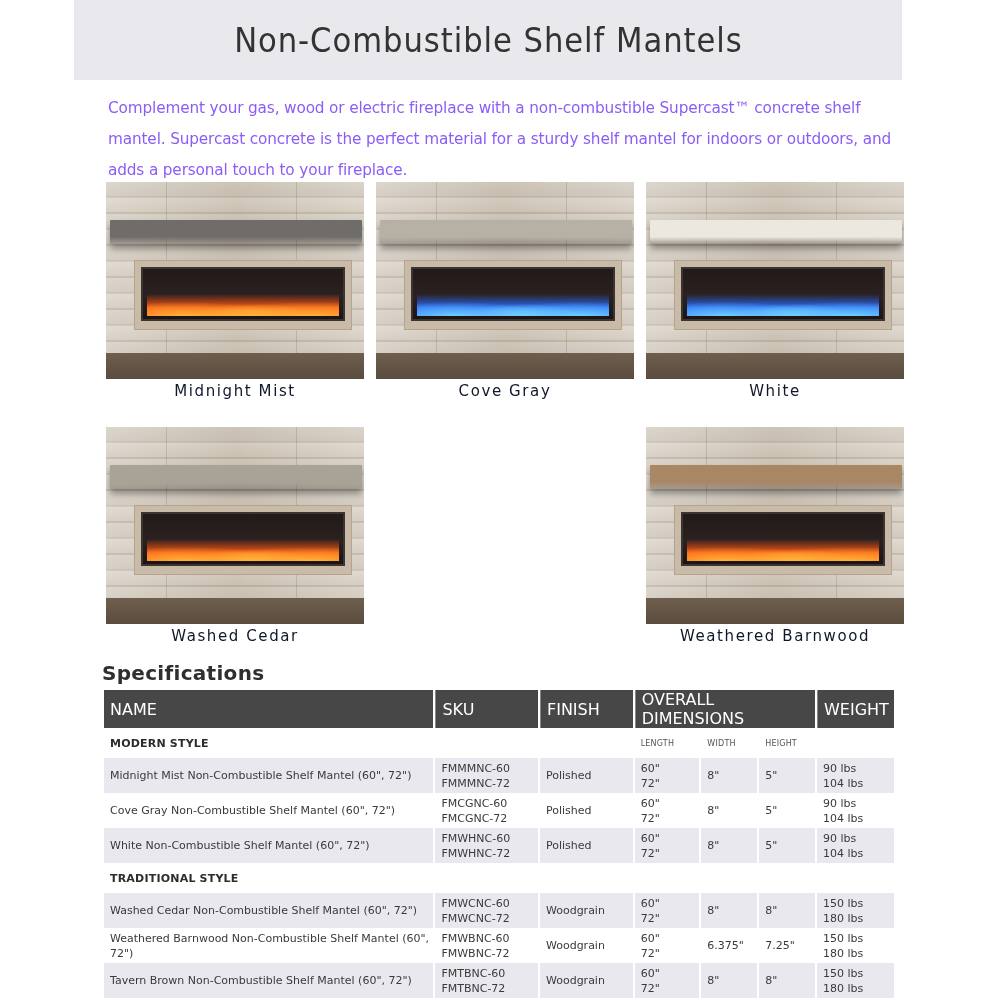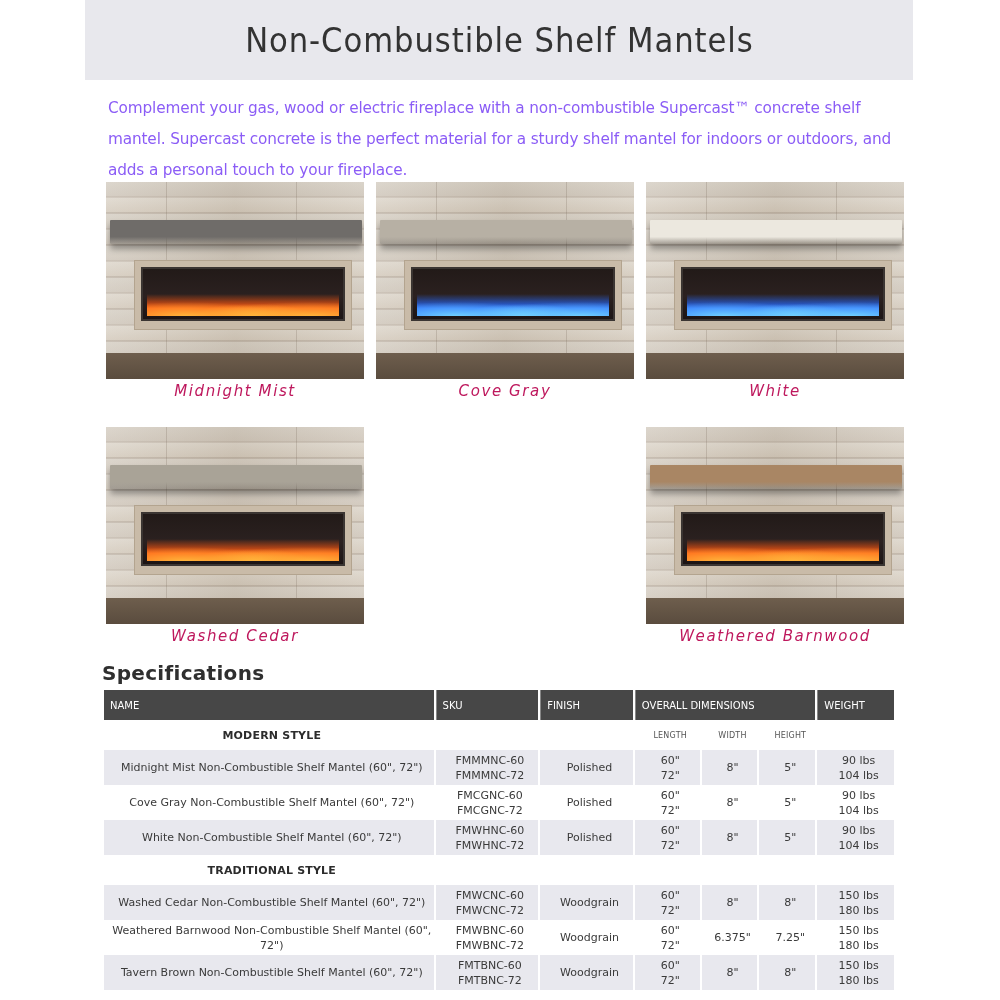--- a/index.html
+++ b/index.html
@@ -1,20 +1,20 @@
 <!DOCTYPE html>
 <html><head>
 <meta charset="utf-8">
 <style>
   * { box-sizing: border-box; margin: 0; padding: 0; }
   html, body { width: 1000px; height: 1000px; background: #ffffff; overflow: hidden; }
   body { font-family: "DejaVu Sans", sans-serif; color: #3a3a3a; position: relative; }
 
   .title-band {
-    position: absolute; left: 85px; top: 0; width: 828px; height: 80px;
+    position: absolute; left: 74px; top: 0; width: 828px; height: 80px;
     background: #e8e8ed;
     display: flex; align-items: center; justify-content: center;
   }
   .title-band h1 {
     font-family: "DejaVu Sans", sans-serif; font-weight: 300;
     font-size: 33px; color: #333; letter-spacing: 1px; font-weight: normal;
     transform: scaleX(0.93);
   }
 
   .intro {
@@ -55,40 +55,40 @@
   }
   .photo .firebox {
     position: absolute; left: 6px; top: 6px; right: 6px; bottom: 8px;
     background: linear-gradient(180deg, #221a18 0%, #2b2120 55%, #1c1414 100%);
     border: 2px solid #3b3532;
   }
   .photo .flame {
     position: absolute; left: 4px; right: 4px; bottom: 3px; height: 22px;
   }
   .caption {
-    text-align: center; font-size: 15px; letter-spacing: 1.6px; color: #be185d;
-    margin-top: 3px; height: 20px; font-style: italic;
+    text-align: center; font-size: 15px; letter-spacing: 1.6px; color: #0f172a;
+    margin-top: 3px; height: 20px;
   }
 
   .spec-title {
     position: absolute; left: 102px; top: 661px;
     font-size: 20px; font-weight: bold; color: #2f2f2f; letter-spacing: 0.3px;
   }
 
   table.specs {
     position: absolute; left: 102px; top: 690px; width: 794px;
     border-collapse: separate; border-spacing: 2px 0;
     font-size: 11px; color: #3a3a3a;
   }
   table.specs th {
     background: #474747; color: #ffffff; font-weight: normal;
-    text-align: left; height: 30px; padding-left: 6px; font-size: 10px;
+    text-align: left; height: 30px; padding-left: 6px; font-size: 16px;
     border-left: 1px solid #888;
   }
-  table.specs td { padding-left: 6px; vertical-align: middle; text-align: center; }
+  table.specs td { padding-left: 6px; vertical-align: middle; }
   tr.subhead td { height: 30px; font-size: 8px; color: #555; letter-spacing: 0.2px; }
   tr.group td.group-label { font-weight: bold; font-size: 11px; color: #2c2c2c; padding-left: 6px; }
   tr.item td { height: 35px; line-height: 15px; }
   tr.item.shade td { background: #e8e8ee; }
   tr.item td.c-name { font-size: 11px; }
 </style>
 </head>
 <body>
 
 <div class="title-band">

